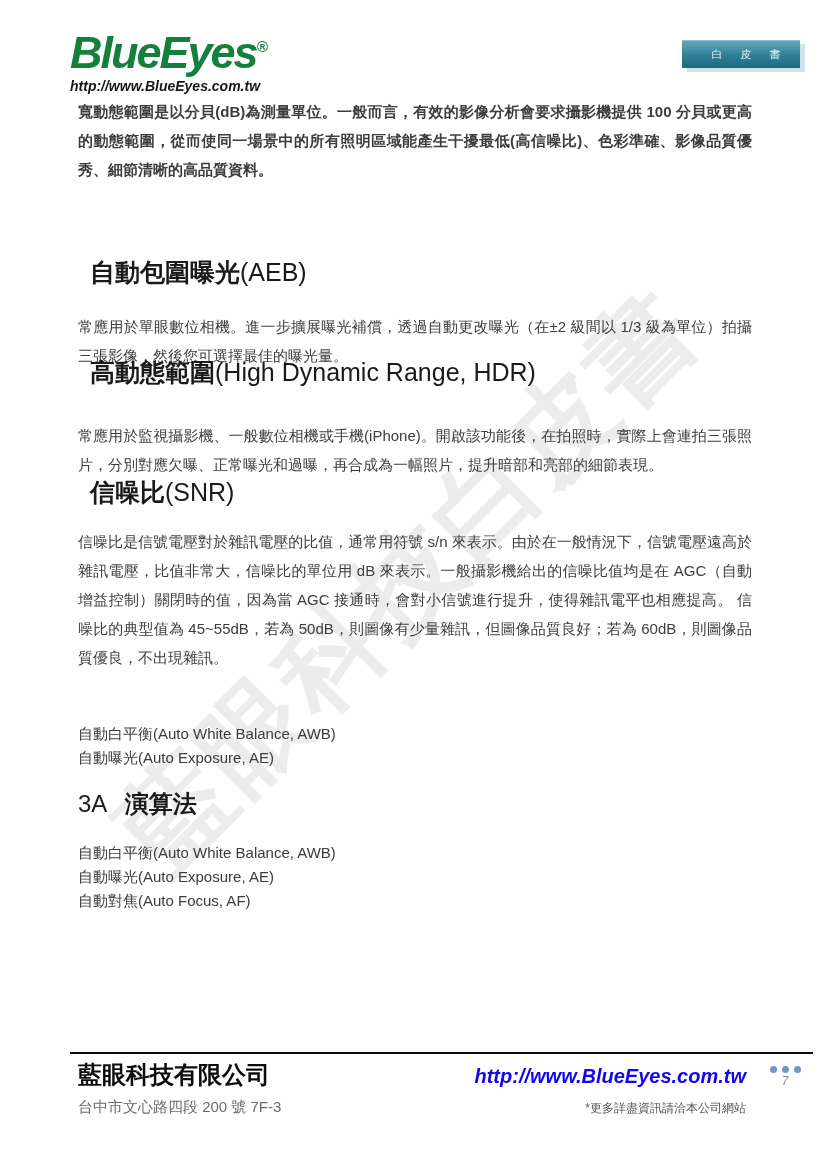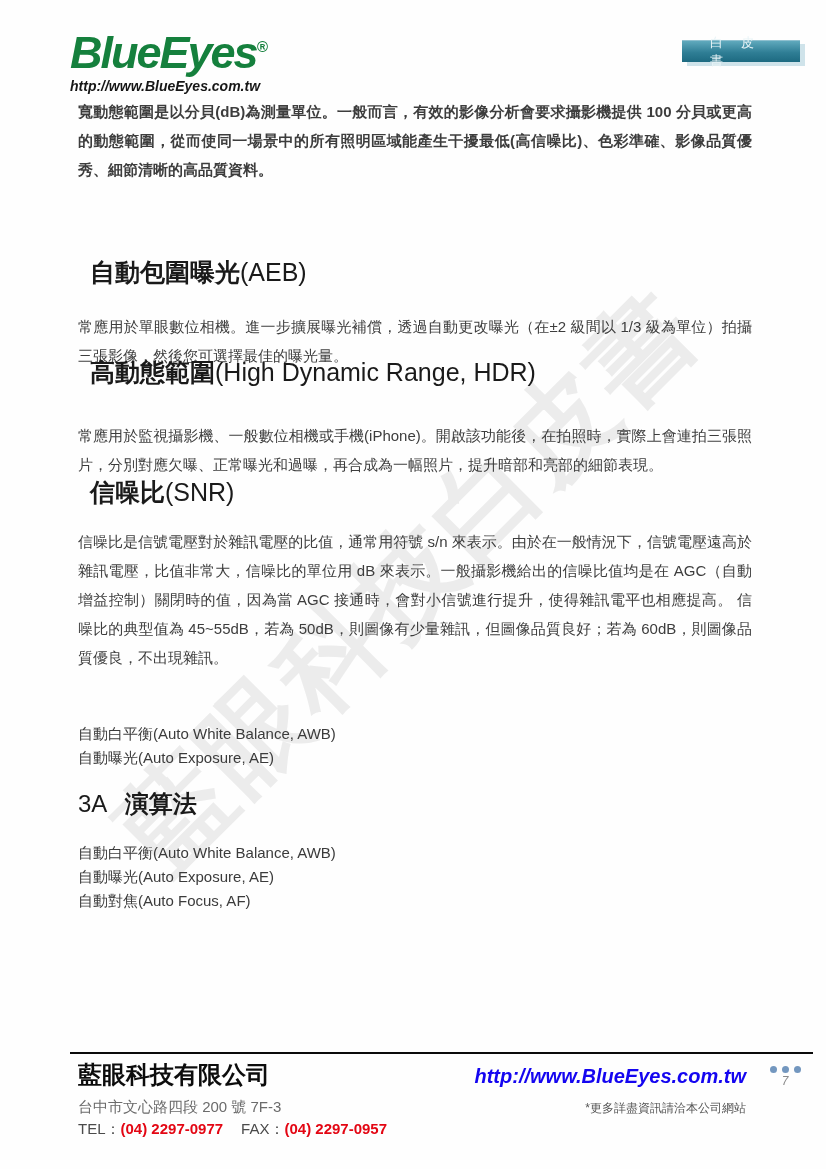--- a/index.html
+++ b/index.html
@@ -17,24 +17,24 @@
   .layer{position:absolute;z-index:1;}
   
   .logo{left:70px;top:24px;}
   .logo-text{
     font-size:45px;font-weight:700;font-style:italic;color:#15803d;
     letter-spacing:-2px;line-height:46px;
   }
   .logo-text sup{font-size:15px;font-weight:700;vertical-align:super;letter-spacing:0;}
   .logo-url{font-size:14px;font-weight:700;font-style:italic;color:#161616;margin-top:2px;letter-spacing:0;}
   .badge{
-    left:682px;top:40px;width:118px;height:22px;
+    left:682px;top:40px;width:118px;height:28px;
     background:linear-gradient(180deg,#60a9bd 0%,#2f7e95 55%,#1d6a81 100%);
     box-shadow:5px 4px 0 #cfe3ea;border-top:1px solid #8fc0cf;
-    color:#e9f4f7;font-size:13px;letter-spacing:18px;
+    color:#e9f4f7;font-size:11px;letter-spacing:18px;
     display:flex;align-items:center;justify-content:center;
     padding-left:28px;box-sizing:border-box;
   }
   
   .body-text{
     left:78px;width:674px;margin:0;text-align:justify;
     font-size:15px;line-height:29px;color:#3d3d3d;
   }
   .heading{left:78px;width:674px;margin:0;font-size:25px;line-height:32px;color:#1a1a1a;font-weight:400;}
   .h-zh{font-weight:700;margin-left:12px;}
@@ -102,23 +102,20 @@
   <h2 class="layer heading pos-h-3a"><span class="h-pre">3A </span><span class="h-zh">演算法</span></h2>
   <ul class="layer algo-list pos-l-3a">
     <li>自動白平衡(Auto White Balance, AWB)</li>
     <li>自動曝光(Auto Exposure, AE)</li>
     <li>自動對焦(Auto Focus, AF)</li>
   </ul>
 
   <div class="layer footer-divider"></div>
   <div class="layer company">藍眼科技有限公司</div>
   <div class="layer address">台中市文心路四段 200 號 7F-3</div>
-  <div class="layer telfax">
-    <span>TEL：</span><span class="num">(04) 2297-0977</span><span class="gap"></span><span>FAX：</span><span class="num">(04) 2297-0957</span>
-  </div>
   <a class="layer footer-url" href="#">http://www.BlueEyes.com.tw</a>
   <div class="layer footer-note">*更多詳盡資訊請洽本公司網站</div>
   <div class="layer page-indicator">
     <div class="page-dots">
         <i></i>
         <i></i>
         <i></i>
       </div>
     <div class="page-num">7</div>
   </div>

